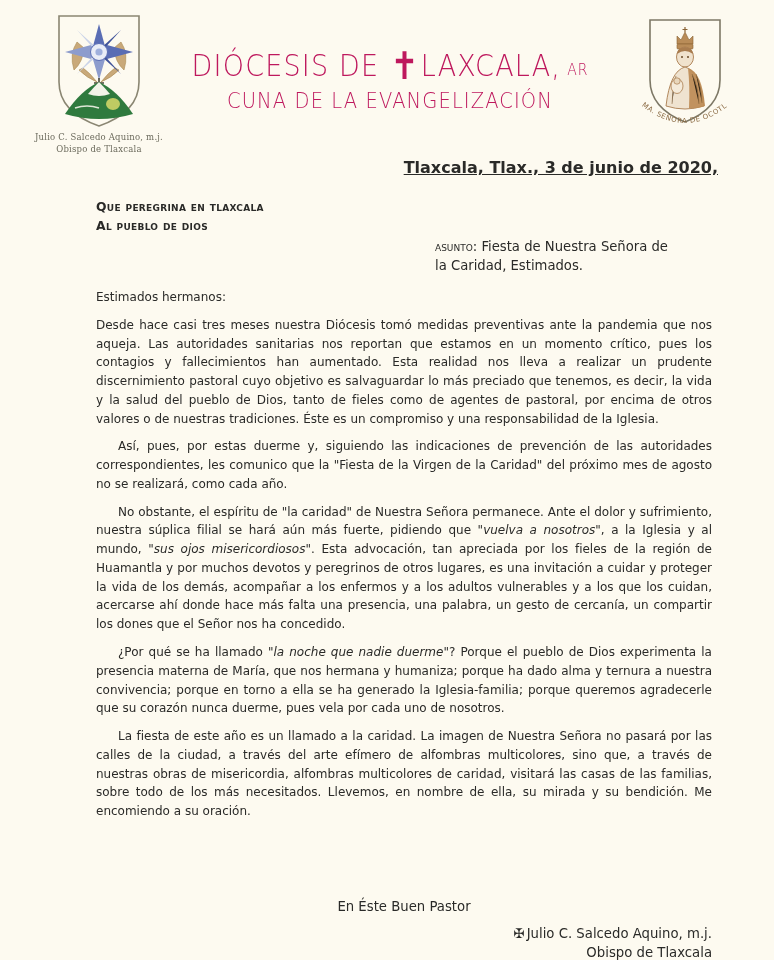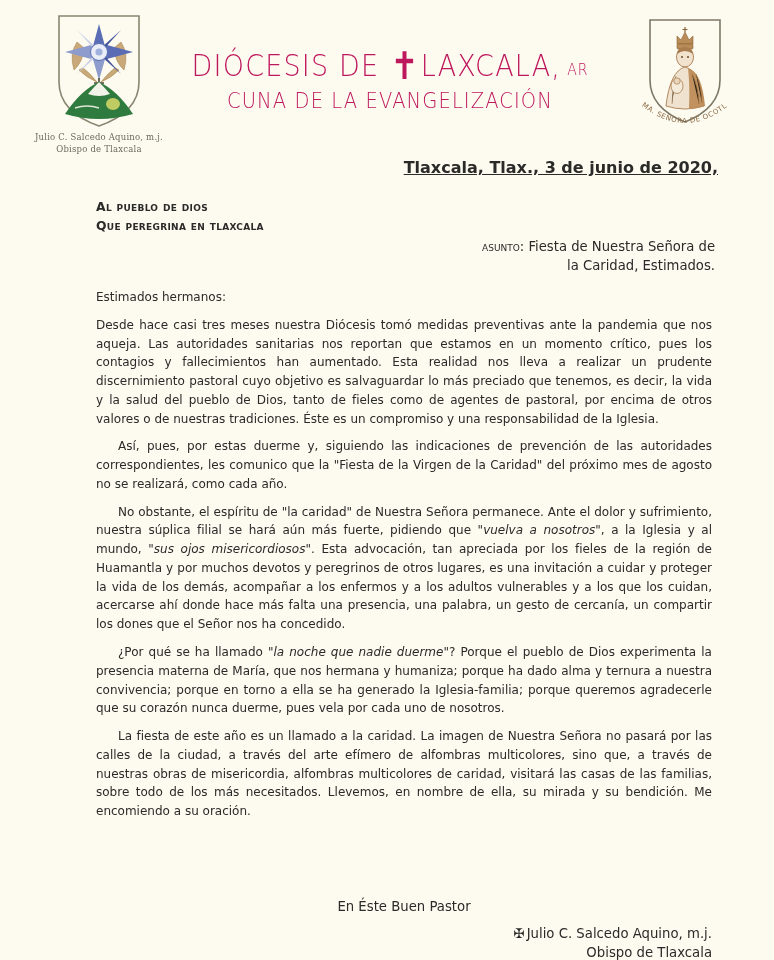--- a/index.html
+++ b/index.html
@@ -123,21 +123,21 @@
   }
   .sc::first-letter { text-transform: uppercase; }
 
   .subject {
     position: absolute;
     left: 435px;
     top: 238px;
     width: 280px;
     font-size: 13.2px;
     line-height: 1.42;
-    text-align: right;
+    text-align: left;
   }
   .subject .asunto-label {
     font-variant: small-caps;
     text-transform: lowercase;
   }
   .subject .asunto-label::first-letter { text-transform: uppercase; }
 
   
   .body-copy {
     position: absolute;
@@ -256,22 +256,22 @@
         </text>
       </svg>
     </div>
   </div>
 
   <div class="dateline">
     <span>Tlaxcala, Tlax., 3 de junio de 2020,</span>
   </div>
 
   <div class="addressee">
+    <div class="sc">QUE PEREGRINA EN TLAXCALA</div>
     <div class="sc">AL PUEBLO DE DIOS</div>
-    <div class="sc">QUE PEREGRINA EN TLAXCALA</div>
   </div>
 
   <div class="subject">
     <span class="asunto-label">ASUNTO:</span>
     <span>Fiesta de Nuestra Señora de</span><br>
     <span>la Caridad, Estimados.</span>
   </div>
 
   <div class="body-copy">
     <p class="salutation">Estimados hermanos:</p>

